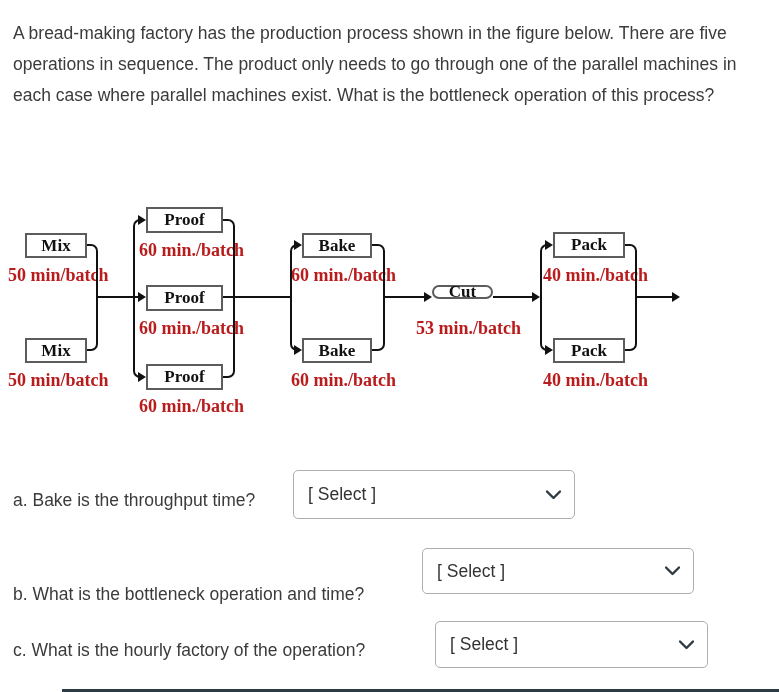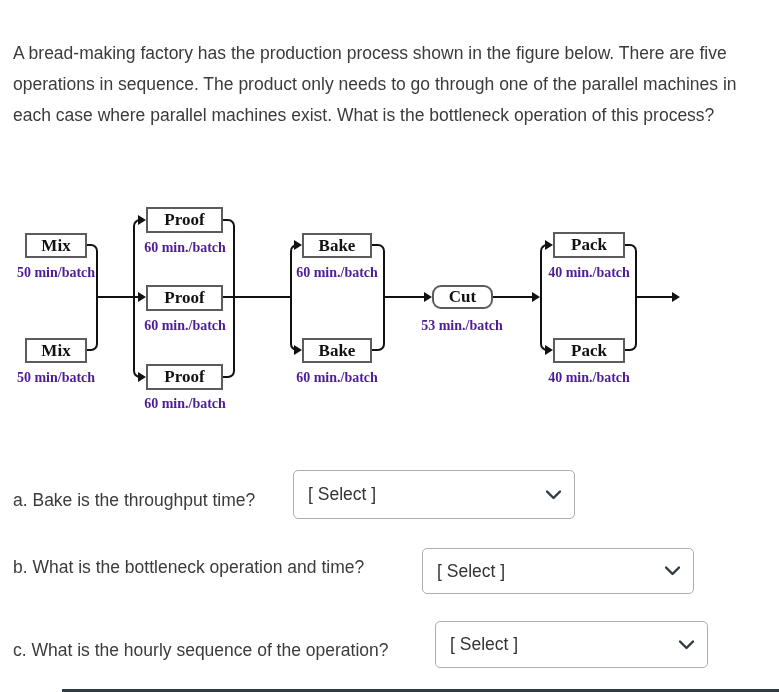--- a/index.html
+++ b/index.html
@@ -4,30 +4,30 @@
 <style>
   html,body{margin:0;padding:0;}
   body{
     width:779px;height:692px;position:relative;background:#ffffff;
     font-family:"Liberation Sans", sans-serif;color:#3b3b3b;overflow:hidden;
   }
   .abs{position:absolute;}
   
   .intro{
     left:13px;top:18px;width:756px;
-    font-size:17.5px;line-height:31px;color:#3b3b3b;margin-top:20px;
+    font-size:17.5px;line-height:31px;color:#3b3b3b;
   }
   
   .node{
     background:#fff;border:2px solid #5c5c5c;box-sizing:border-box;
     font-family:"Liberation Serif", serif;font-weight:bold;font-size:17px;color:#111;
     text-align:center;display:flex;align-items:center;justify-content:center;
   }
   .cap{
-    font-family:"Liberation Serif", serif;font-weight:bold;font-size:14px;color:#4c1d95;
+    font-family:"Liberation Serif", serif;font-weight:bold;font-size:18px;color:#b91c1c;
     text-align:center;white-space:nowrap;
   }
   .hl{background:#111;height:2px;}
   .bracket{box-sizing:border-box;background:transparent;}
   .br-open-left{border-top:2px solid #111;border-right:2px solid #111;border-bottom:2px solid #111;border-radius:0 7px 7px 0;}
   .br-open-right{border-top:2px solid #111;border-left:2px solid #111;border-bottom:2px solid #111;border-radius:7px 0 0 7px;}
   .arr{width:0;height:0;border-top:5px solid transparent;border-bottom:5px solid transparent;border-left:8px solid #111;}
   
   .q{font-size:17.5px;color:#3b3b3b;white-space:nowrap;}
   .dd{
@@ -45,21 +45,21 @@
 
 <div>
 
   <div class="abs node" style="left:25px;top:233px;width:62px;height:25px;">Mix</div>
   <div class="abs node" style="left:25px;top:338px;width:62px;height:25px;">Mix</div>
   <div class="abs node" style="left:146px;top:207px;width:77px;height:26px;">Proof</div>
   <div class="abs node" style="left:146px;top:285px;width:77px;height:26px;">Proof</div>
   <div class="abs node" style="left:146px;top:364px;width:77px;height:26px;">Proof</div>
   <div class="abs node" style="left:302px;top:233px;width:70px;height:25px;">Bake</div>
   <div class="abs node" style="left:302px;top:338px;width:70px;height:25px;">Bake</div>
-  <div class="abs node" style="left:432px;top:285px;width:61px;height:24px;border-radius:9px;">Cut</div>
+  <div class="abs node" style="left:432px;top:285px;width:61px;height:14px;border-radius:9px;">Cut</div>
   <div class="abs node" style="left:553px;top:232px;width:72px;height:26px;">Pack</div>
   <div class="abs node" style="left:553px;top:338px;width:72px;height:25px;">Pack</div>
 
   <div class="abs cap" style="left:8px;top:265px;width:96px;">50 min/batch</div>
   <div class="abs cap" style="left:8px;top:370px;width:96px;">50 min/batch</div>
   <div class="abs cap" style="left:139px;top:240px;width:92px;">60 min./batch</div>
   <div class="abs cap" style="left:139px;top:318px;width:92px;">60 min./batch</div>
   <div class="abs cap" style="left:139px;top:396px;width:92px;">60 min./batch</div>
   <div class="abs cap" style="left:291px;top:265px;width:92px;">60 min./batch</div>
   <div class="abs cap" style="left:291px;top:370px;width:92px;">60 min./batch</div>
@@ -94,29 +94,29 @@
 </div>
 
 <div class="abs q" style="left:13px;top:490px;">a. Bake is the throughput time?</div>
 <div class="abs dd" style="left:293px;top:470px;width:282px;height:49px;">
   <span class="dd-val">[ Select ]</span>
   <svg class="chev" width="15" height="10" viewBox="0 0 15 10">
       <polyline points="1,1.5 7.5,8 14,1.5" fill="none" stroke="#2d3b45" stroke-width="2.4" stroke-linecap="round" stroke-linejoin="round"></polyline>
     </svg>
 </div>
 
-<div class="abs q" style="left:13px;top:557px;">b. What is the bottleneck operation and time?</div>
+<div class="abs q" style="left:13px;top:584px;">b. What is the bottleneck operation and time?</div>
 <div class="abs dd" style="left:422px;top:548px;width:272px;height:46px;">
   <span class="dd-val">[ Select ]</span>
   <svg class="chev" width="15" height="10" viewBox="0 0 15 10">
       <polyline points="1,1.5 7.5,8 14,1.5" fill="none" stroke="#2d3b45" stroke-width="2.4" stroke-linecap="round" stroke-linejoin="round"></polyline>
     </svg>
 </div>
 
-<div class="abs q" style="left:13px;top:640px;">c. What is the hourly sequence of the operation?</div>
+<div class="abs q" style="left:13px;top:640px;">c. What is the hourly factory of the operation?</div>
 <div class="abs dd" style="left:435px;top:621px;width:273px;height:47px;">
   <span class="dd-val">[ Select ]</span>
   <svg class="chev" width="15" height="10" viewBox="0 0 15 10">
       <polyline points="1,1.5 7.5,8 14,1.5" fill="none" stroke="#2d3b45" stroke-width="2.4" stroke-linecap="round" stroke-linejoin="round"></polyline>
     </svg>
 </div>
 
 <div class="abs divider" style="left:62px;top:689px;width:717px;height:3px;"></div>
 
 </body></html>

